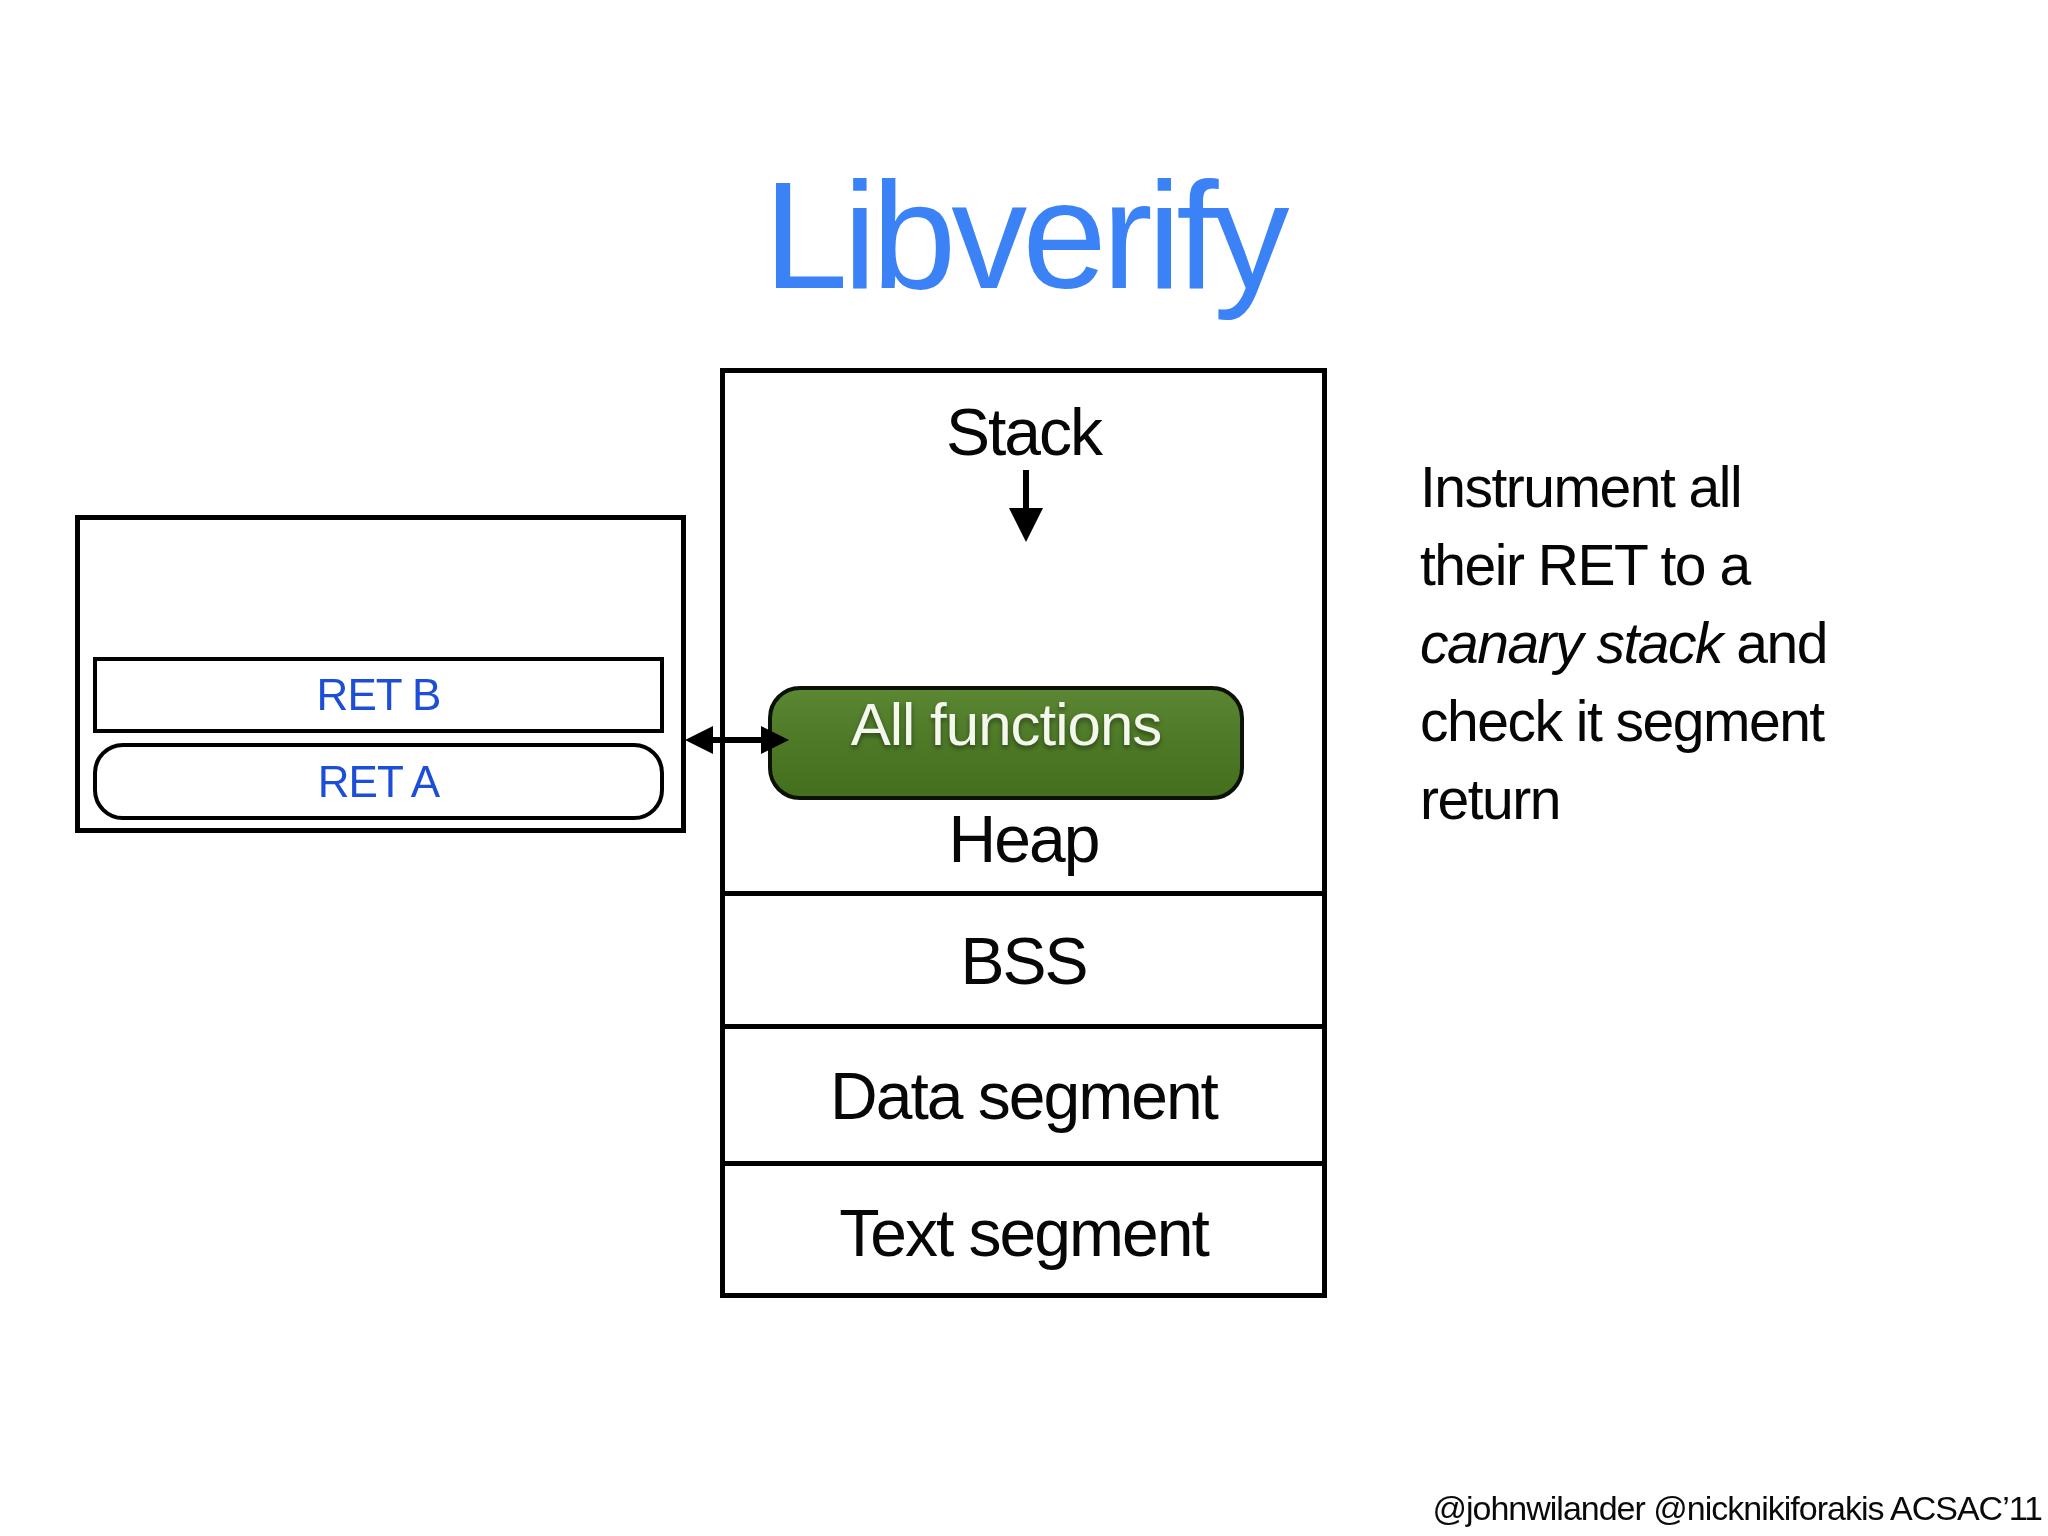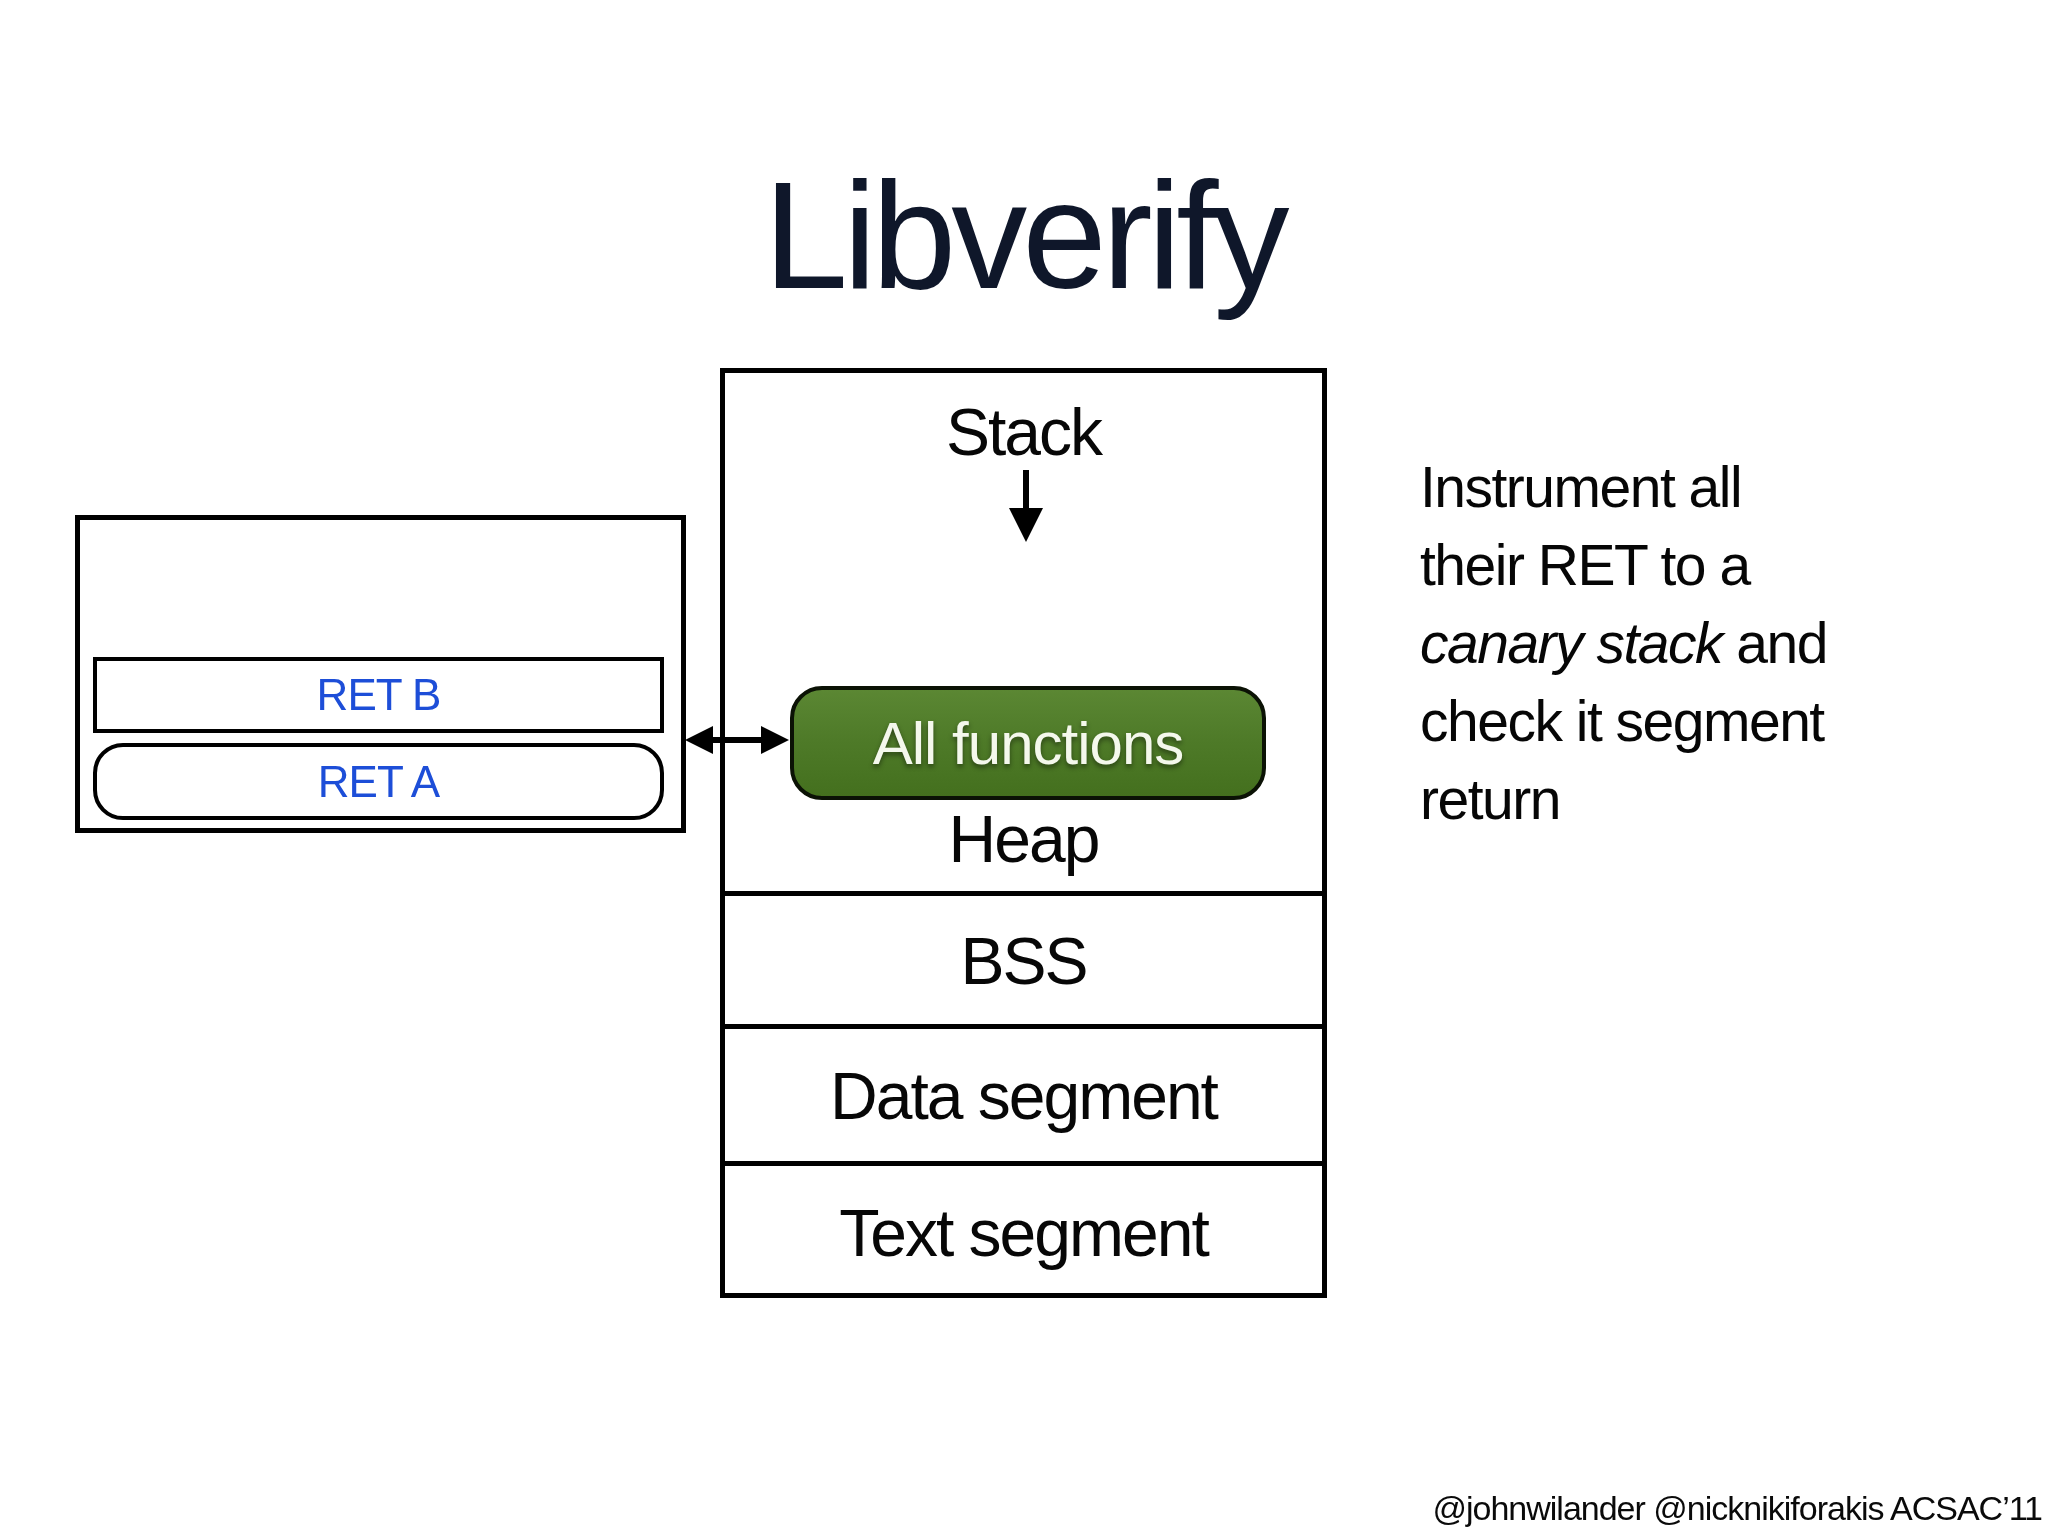--- a/index.html
+++ b/index.html
@@ -6,42 +6,42 @@
   body{
     width:2048px;height:1536px;position:relative;overflow:hidden;
     background:#ffffff;color:#000;
     font-family:"Liberation Sans", sans-serif;
   }
   .abs{position:absolute;}
 
   
   .title{
     top:152px;left:0;width:2048px;text-align:center;
-    font-size:152px;line-height:1.1;letter-spacing:-5px;color:#0f172a;
+    font-size:152px;line-height:1.1;letter-spacing:-5px;color:#3b82f6;
   }
 
   
   .mem-box{
     left:720px;top:368px;width:607px;height:930px;
     border:5px solid #000;box-sizing:border-box;background:#fff;
   }
   .divider{
     left:725px;width:597px;height:5px;background:#000;
   }
   .mm-label{
     left:720px;width:607px;text-align:center;
     font-size:66px;line-height:1;letter-spacing:-2px;color:#070707;
   }
 
   
   .all-functions{
-    left:790px;top:686px;width:476px;height:114px;box-sizing:border-box;
+    left:768px;top:686px;width:476px;height:114px;box-sizing:border-box;
     border:4px solid #0b1205;border-radius:32px;
     background:linear-gradient(180deg,#5b8733 0%,#4e7a28 48%,#44701e 100%);
-    display:flex;align-items:center;justify-content:center;
+    display:flex;justify-content:center;
     color:#f4f8ec;font-size:60px;letter-spacing:-1px;
     text-shadow:0 3px 5px rgba(0,0,0,0.45);
   }
 
   
   .canary-box{
     left:75px;top:515px;width:611px;height:318px;
     border:5px solid #000;box-sizing:border-box;background:#fff;
   }
   .ret-box{

